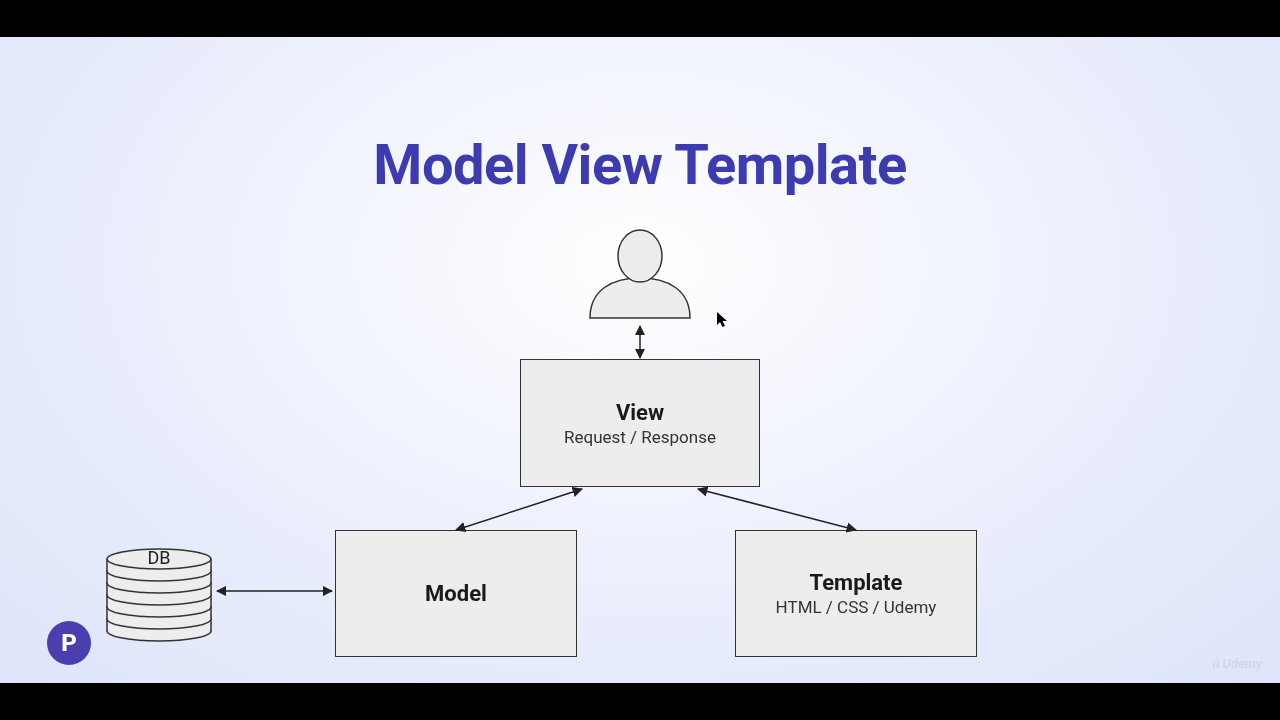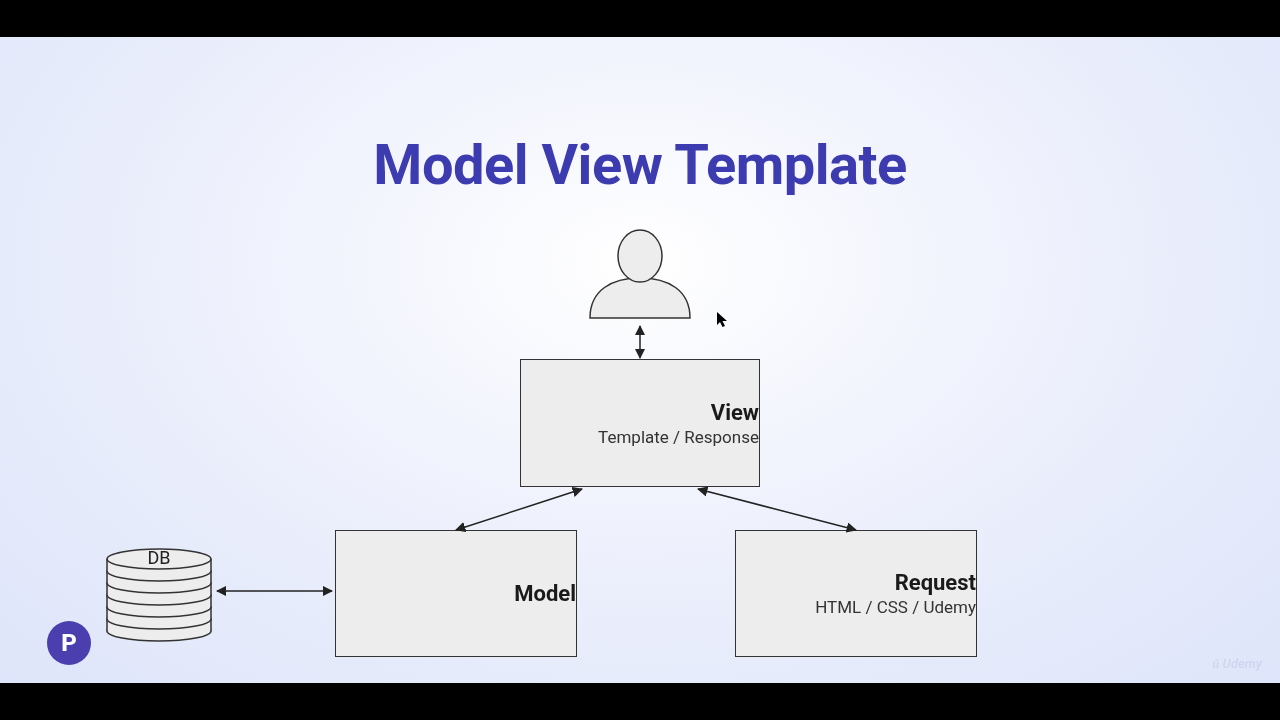--- a/index.html
+++ b/index.html
@@ -29,21 +29,21 @@
     font-weight: 700;
     color: #3d3bb0;
     letter-spacing: -0.5px;
   }
   .box {
     position: absolute;
     background: #ededed;
     border: 1.5px solid #333;
     display: flex;
     flex-direction: column;
-    align-items: flex-end;
+    align-items: center;
     justify-content: center;
   }
   .box-title {
     font-size: 22px;
     font-weight: 700;
     color: #1a1a1a;
   }
   .box-sub {
     font-size: 17px;
     font-weight: 400;
@@ -97,29 +97,29 @@
 </style>
 </head>
 <body>
 
 <div class="slide">
 
   <div class="title">Model View Template</div>
 
   <div class="box view-box">
     <div class="box-title">View</div>
-    <div class="box-sub">Template / Response</div>
+    <div class="box-sub">Request / Response</div>
   </div>
 
   <div class="box model-box">
     <div class="box-title">Model</div>
   </div>
 
   <div class="box template-box">
-    <div class="box-title">Request</div>
+    <div class="box-title">Template</div>
     <div class="box-sub">HTML / CSS / Udemy</div>
   </div>
 
 </div>
 
 <svg class="overlay" viewBox="0 0 1280 720">
   <defs>
     <marker id="arrow" viewBox="0 0 10 10" refX="9" refY="5" markerWidth="7" markerHeight="7" orient="auto-start-reverse">
       <path d="M 0 0 L 10 5 L 0 10 z" fill="#222"></path>
     </marker>

